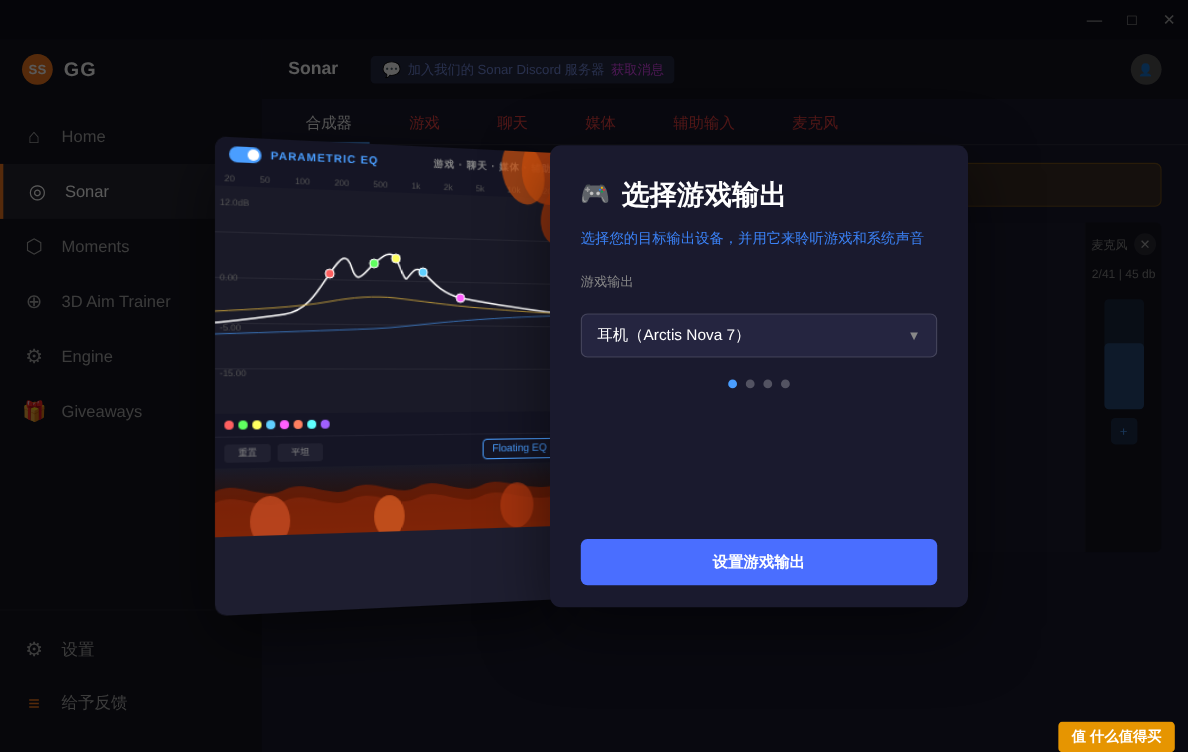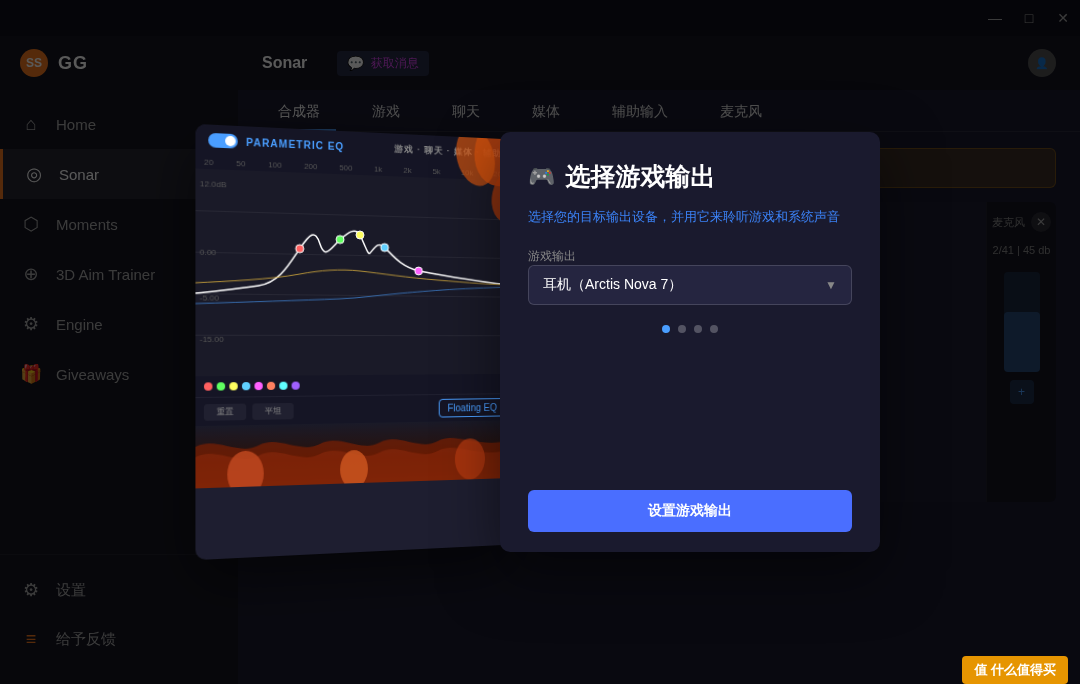--- a/index.html
+++ b/index.html
@@ -194,21 +194,21 @@
       display: flex;
       align-items: flex-end;
       padding: 0 24px;
       gap: 16px;
       flex-shrink: 0;
       border-bottom: 1px solid rgba(255,255,255,0.08);
     }
     .tab {
       padding: 8px 16px;
       font-size: 14px;
-      color: #e5e5e5;
+      color: #ef4444;
       cursor: pointer;
       border-bottom: 2px solid transparent;
       margin-right: 4px;
     }
     .tab.active {
       color: #fff;
       border-bottom: 2px solid #4a9eff;
     }
 
     
@@ -391,21 +391,21 @@
     }
     .modal-desc {
       font-size: 13px;
       color: #3b82f6;
       line-height: 1.6;
       margin-bottom: 20px;
     }
     .modal-label {
       font-size: 12px;
       color: #888;
-      margin-bottom: 0;
+      margin-bottom: 20px;
     }
     .modal-select {
       background: #252540;
       border: 1px solid rgba(255,255,255,0.15);
       border-radius: 6px;
       padding: 10px 14px;
       color: #fff;
       font-size: 14px;
       display: flex;
       align-items: center;
@@ -535,20 +535,21 @@
       </div>
     </div>
   </div>
 
   <div class="content">
 
     <div class="topbar">
       <span class="topbar-title">Sonar</span>
       <div class="discord-badge">
         <span class="discord-icon">💬</span>
+        <span>加入我们的 Sonar Discord 服务器</span>
         <a class="join-link" href="#">获取消息</a>
       </div>
       <div class="topbar-spacer"></div>
       <div class="user-area">
         <div class="user-avatar">👤</div>
       </div>
     </div>
 
     <div class="tabbar">
       <div class="tab active">合成器</div>

